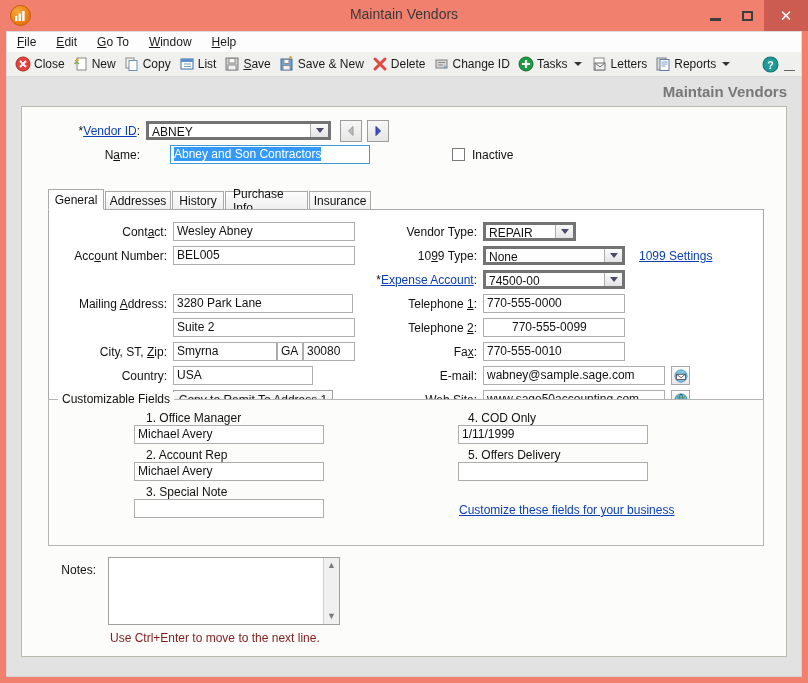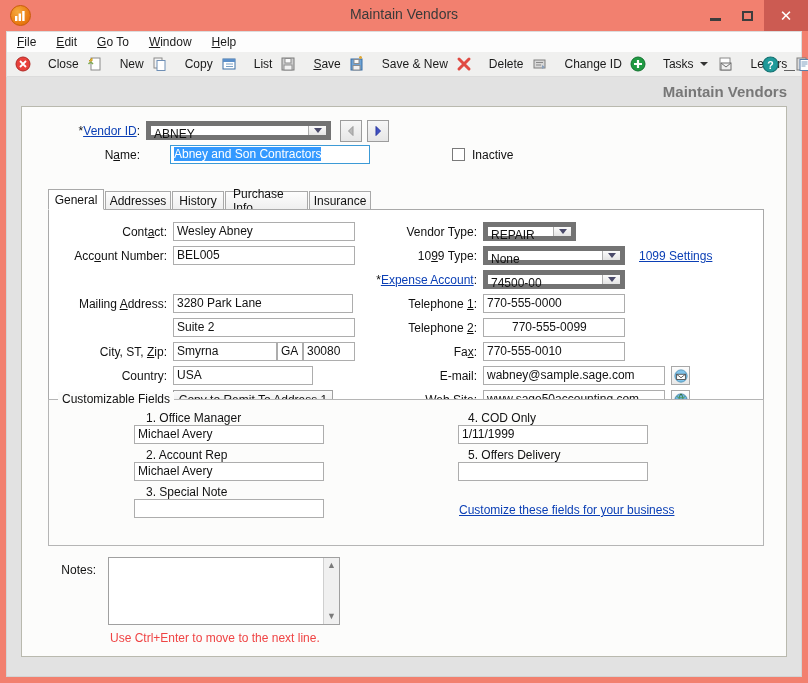--- a/index.html
+++ b/index.html
@@ -57,21 +57,21 @@
 
   
   .toolbar{
     position:absolute;left:6px;top:52px;width:796px;height:25px;
     background:#f0f0ef;border:1px solid #dcdcdc;border-top:none;box-sizing:border-box;
     display:flex;align-items:center;padding-left:4px;
   }
   .tb-item{
     display:flex;align-items:center;height:23px;padding:0 4px;cursor:default;white-space:nowrap;
   }
-  .tb-item .lbl{font-size:12px;color:#1a1a1a;margin-left:17px;}
+  .tb-item .lbl{font-size:12px;color:#1a1a1a;margin-left:3px;}
   .tb-ico{width:16px;height:16px;display:block;}
   .caret{
     width:0;height:0;border-left:4px solid transparent;border-right:4px solid transparent;
     border-top:4px solid #333;margin-left:6px;margin-right:2px;
   }
   .tb-help{position:absolute;right:22px;top:4px;}
   .tb-more{
     position:absolute;right:6px;top:11px;font-size:11px;color:#333;
   }
 
@@ -93,21 +93,21 @@
   
   .lbl-r{position:absolute;text-align:right;font-size:12px;color:#111;}
   .txt{
     position:absolute;background:#fff;border:1px solid #adadad;box-sizing:border-box;
     font-family:"Liberation Sans", sans-serif;font-size:12px;color:#111;
     padding:1px 3px;height:19px;line-height:15px;
   }
   .txt.sel{border:1px solid #3c9ad6;}
   .txt .hl{background:#3399ff;color:#ffffff;}
   .combo{
-    position:absolute;background:#fff;border:5px solid #737373;box-sizing:border-box;
+    position:absolute;background:#fff;border:3px solid #737373;box-sizing:border-box;
     height:19px;font-size:12px;color:#111;padding:1px 3px;line-height:15px;
   }
   .combo .arrowbox{
     position:absolute;right:0;top:0;bottom:0;width:17px;
     background:linear-gradient(#fbfbfb,#e4e4e4);
     border-left:1px solid #adadad;
     display:flex;align-items:center;justify-content:center;
   }
   .dn{width:0;height:0;border-left:4px solid transparent;border-right:4px solid transparent;border-top:5px solid #4a4a6a;}
   .link{color:#0b3fb5;text-decoration:underline;cursor:pointer;font-size:12px;}
@@ -496,17 +496,17 @@
       <div class="notes-area" style="left:86px;top:450px;width:232px;height:68px;">
         <div class="scrollbar">
           <div class="sb-up">
               <span class="chev">▲</span>
             </div>
           <div class="sb-dn">
               <span class="chev">▼</span>
             </div>
         </div>
       </div>
-      <div style="position:absolute;left:88px;top:524px;font-size:12px;color:#ef4444;">Use Ctrl+Enter to move to the next line.</div>
+      <div style="position:absolute;left:88px;top:524px;font-size:12px;color:#7f1d1d;">Use Ctrl+Enter to move to the next line.</div>
 
     </div>
   </div>
 </div>
 
 </body></html>

